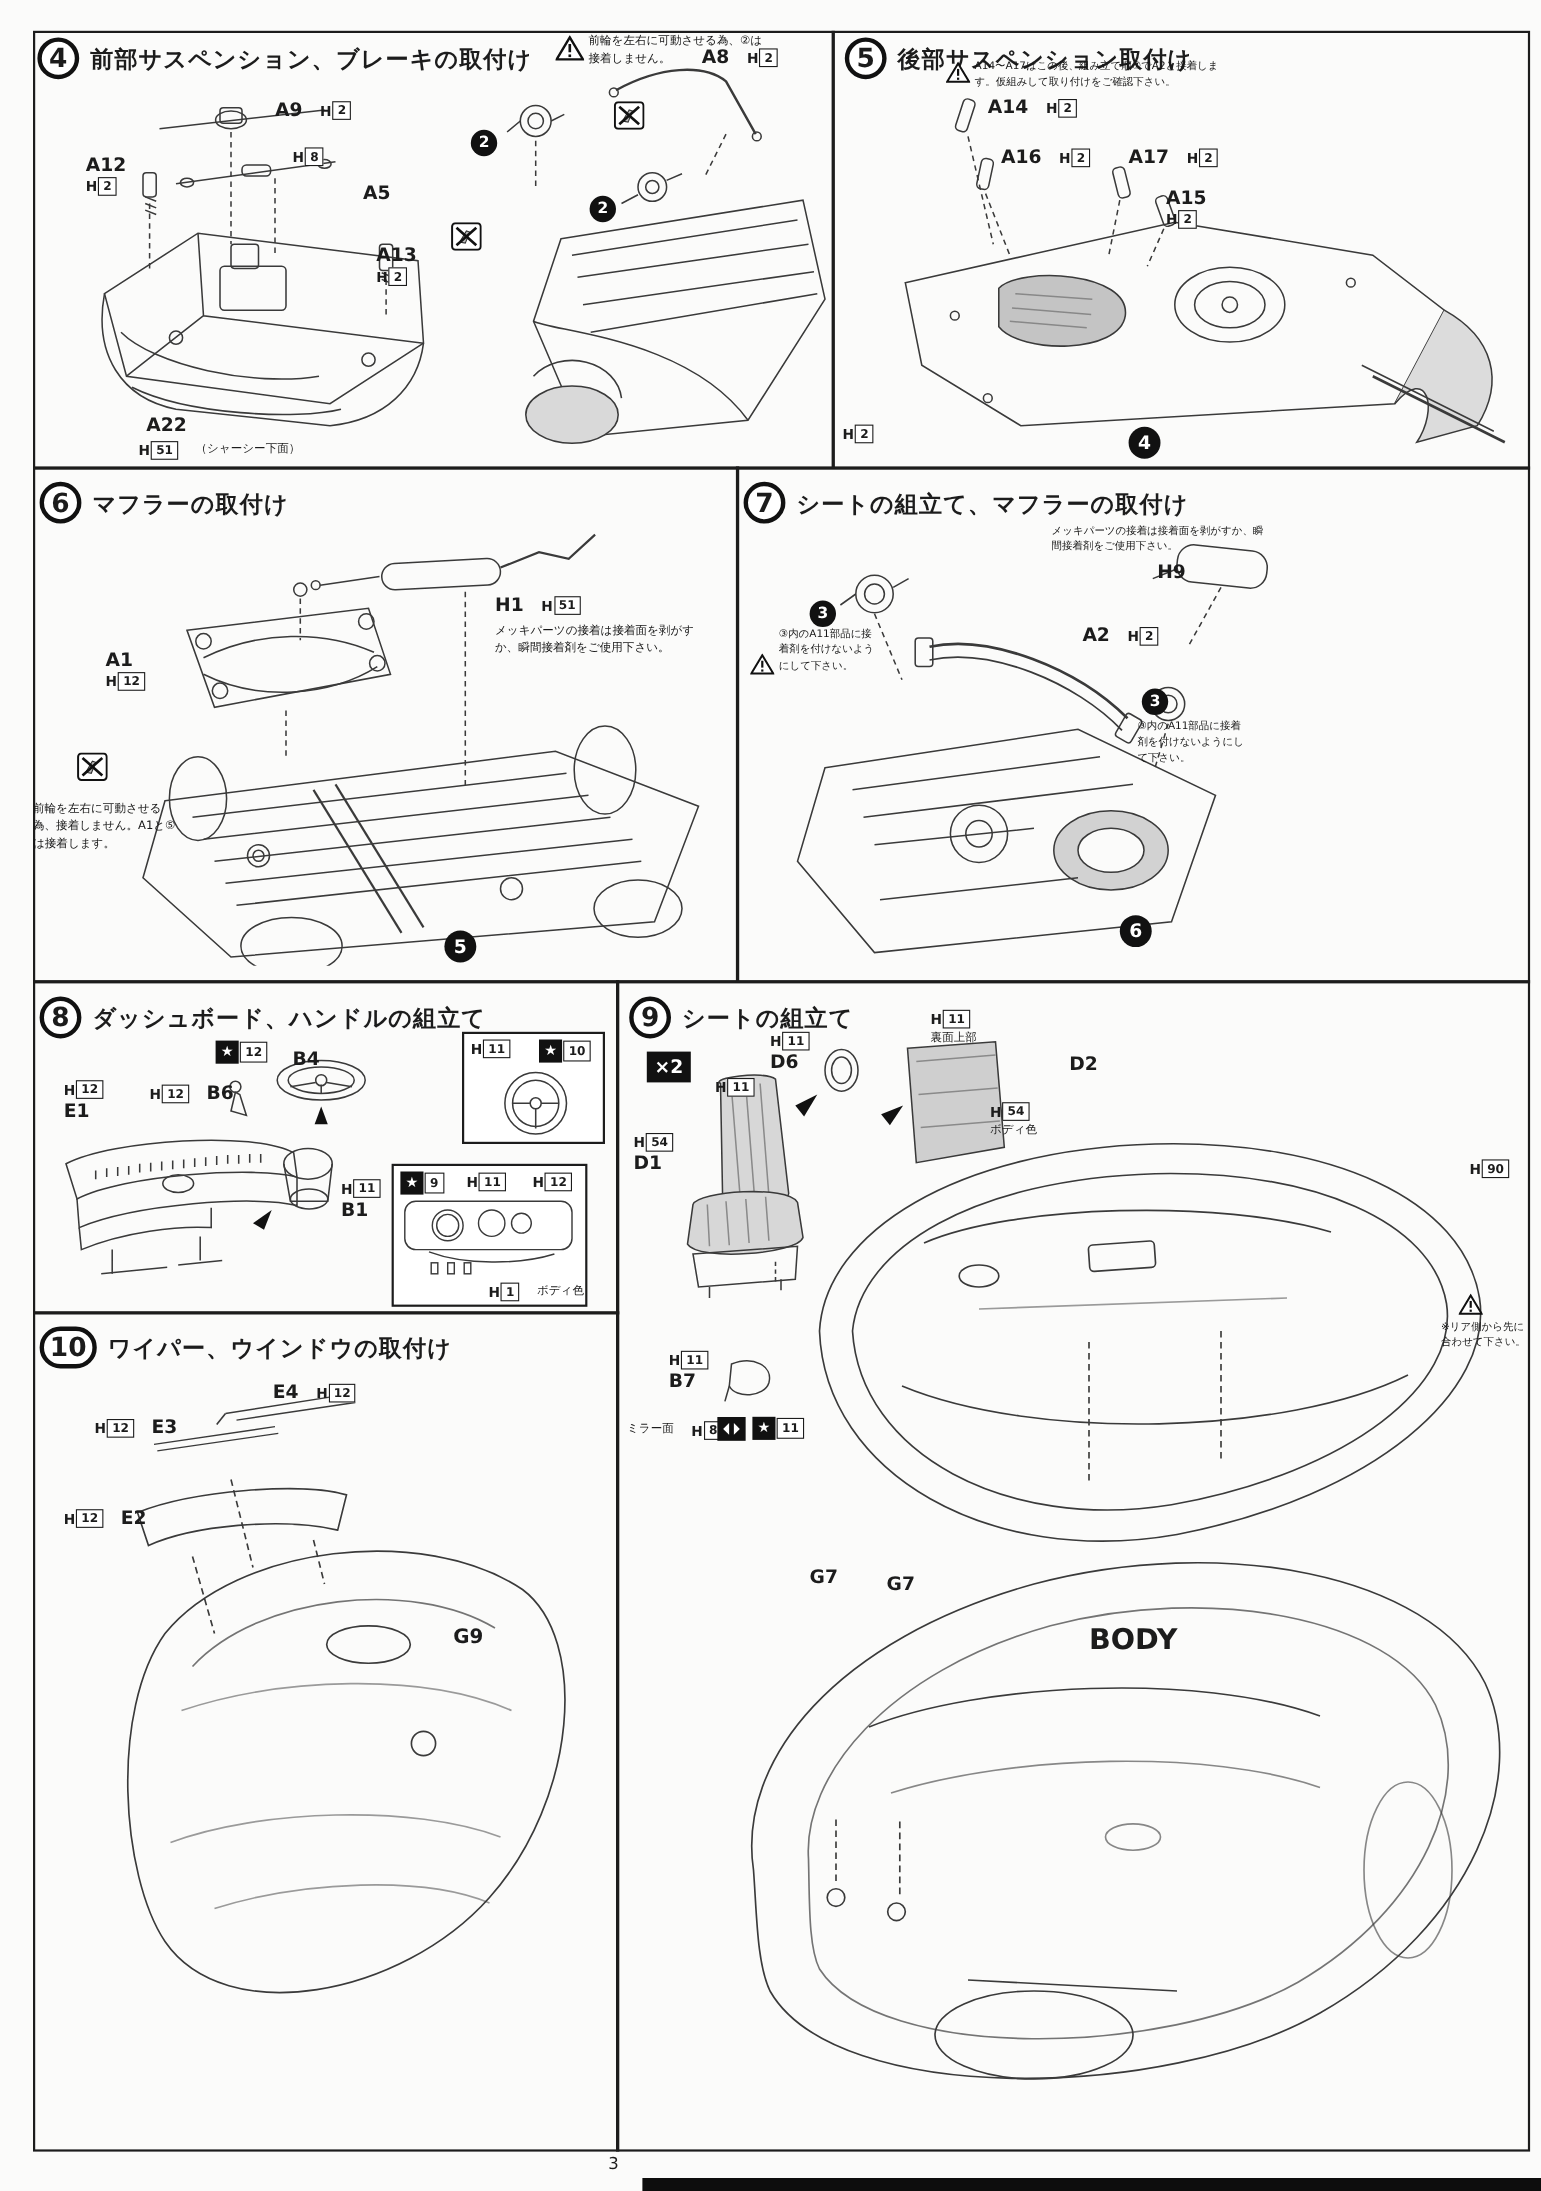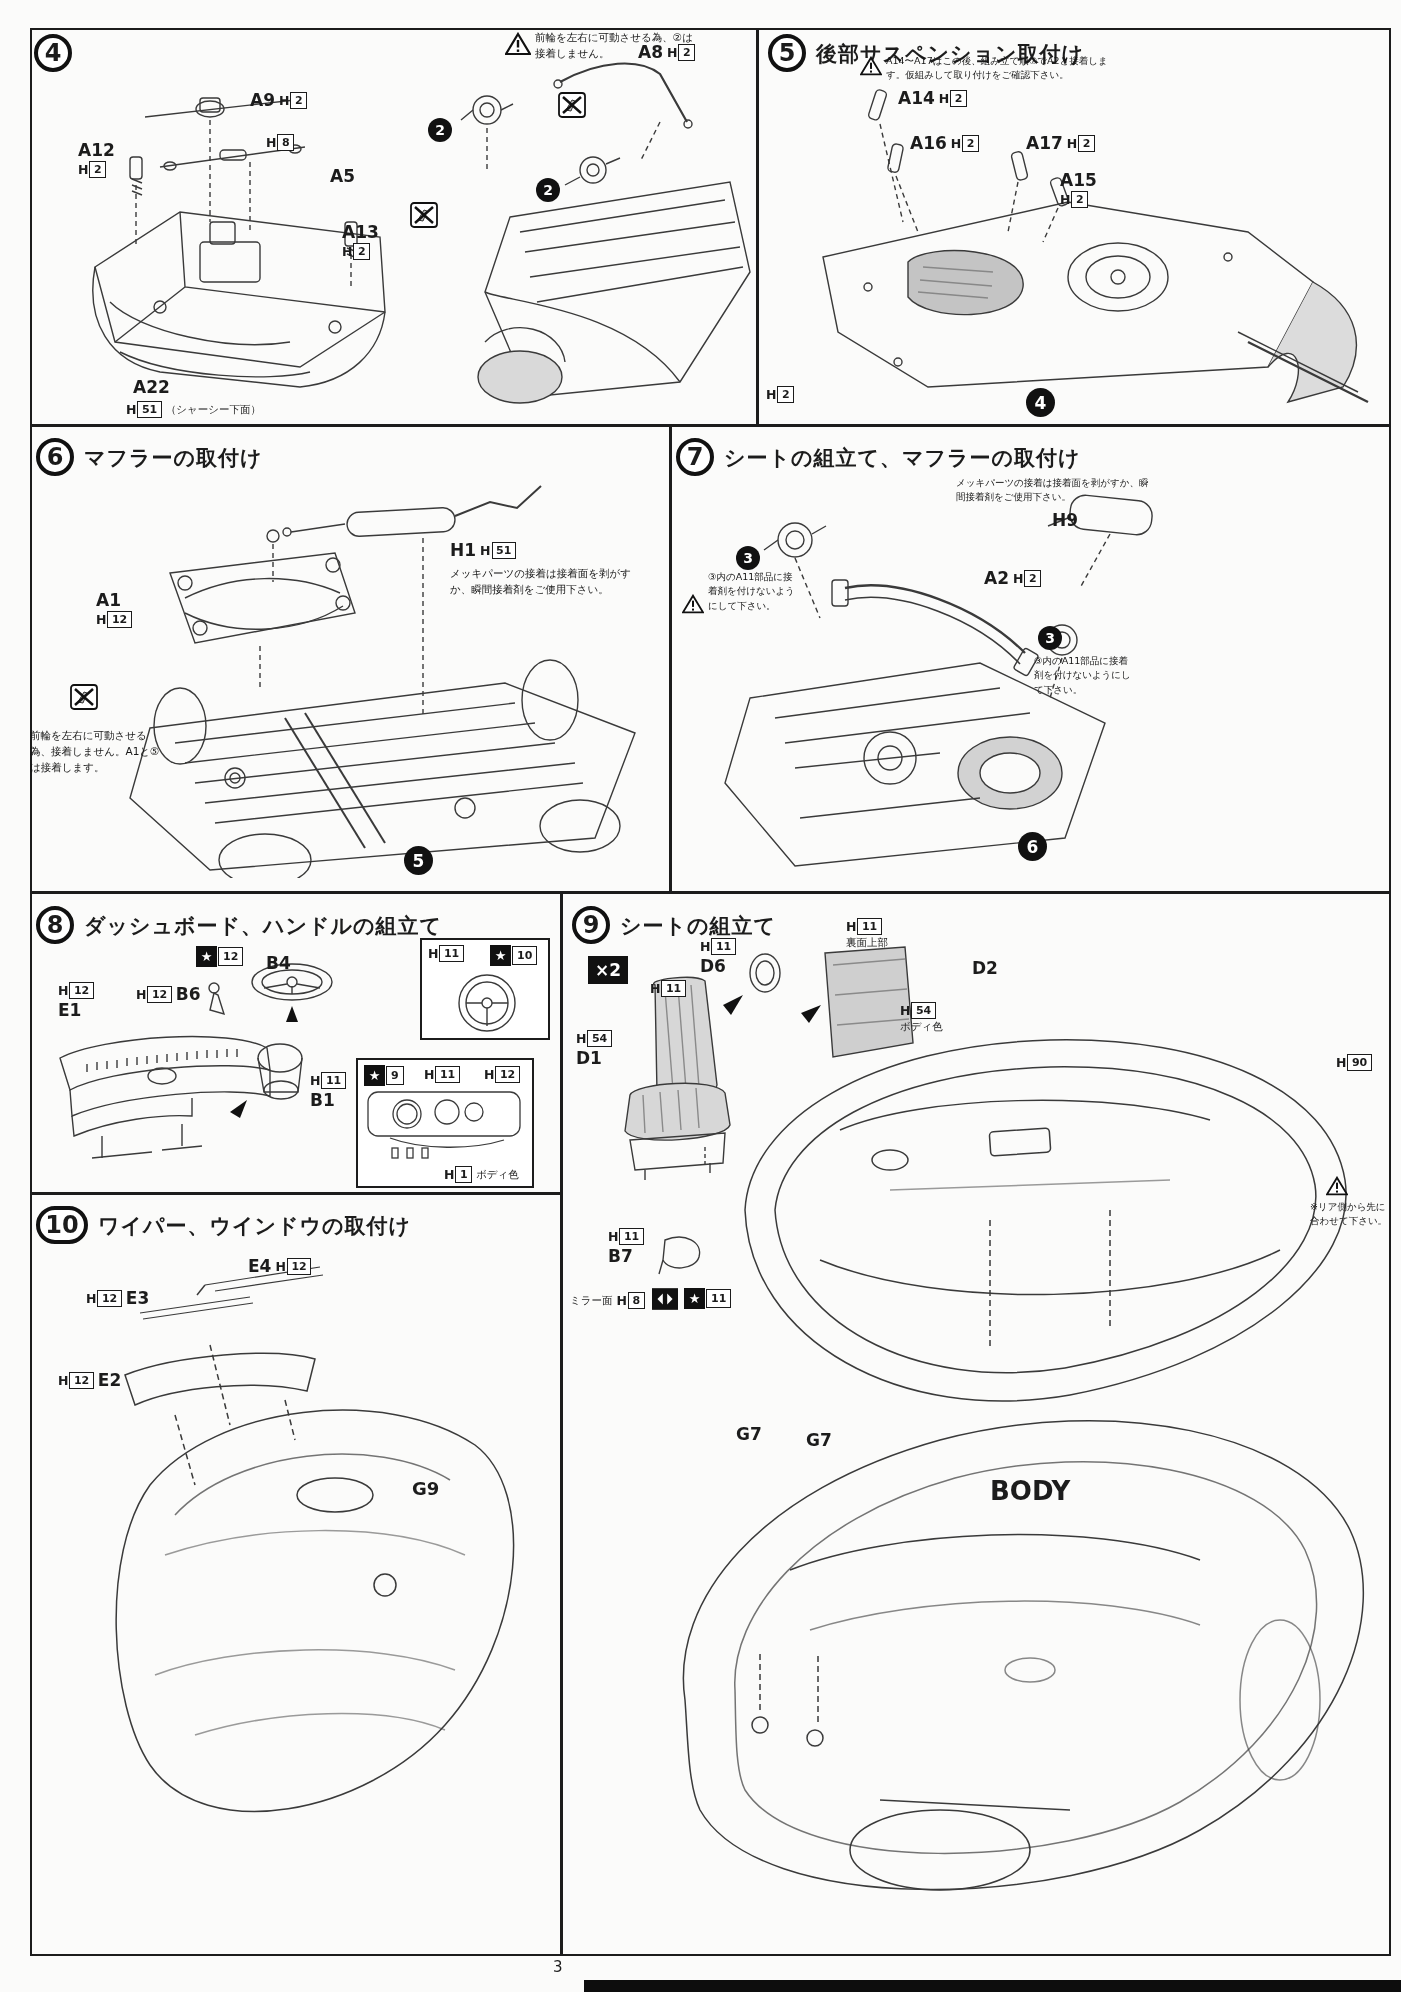--- a/index.html
+++ b/index.html
@@ -12,21 +12,21 @@
   .pborder { position:absolute; border:2.5px solid #1c1c1c; background:transparent; }
   .hline, .vline { position:absolute; background:#1c1c1c; }
   .step-circle {
     position:absolute; width:38px; height:38px; border:4px solid #111; border-radius:50%;
     background:#fff; display:flex; align-items:center; justify-content:center;
     font-weight:bold; font-size:24px; z-index:5;
   }
   .step-circle.wide { width:52px; border-radius:20px; }
   .title { position:absolute; font-weight:bold; font-size:21px; white-space:nowrap; letter-spacing:1px; z-index:5; }
   .plabel { position:absolute; font-weight:bold; font-size:17px; white-space:nowrap;
-    display:flex; align-items:center; gap:4px; z-index:6; }
+    display:flex; gap:16px; z-index:6; }
   .plabel.stack { flex-direction:column; align-items:flex-start; gap:1px; }
   .plabel .small { font-size:10.5px; font-weight:normal; }
   .pc { display:inline-flex; align-items:center; font-weight:bold; }
   .pc-h { font-size:12.5px; }
   .pc-box { border:1.6px solid #1c1c1c; background:#fff; font-size:11px; line-height:1;
     padding:2px 3.5px; margin-left:1px; }
   .stepref { position:absolute; width:24px; height:24px; background:#111; color:#fff;
     border-radius:50%; display:flex; align-items:center; justify-content:center;
     font-weight:bold; font-size:14px; z-index:6; }
   .stepref.lg { width:29px; height:29px; font-size:17px; }
@@ -54,20 +54,21 @@
   <div class="hline" style="left:30px;top:424px;width:1361px;height:2.5px"></div>
   <div class="hline" style="left:30px;top:891px;width:1361px;height:2.5px"></div>
   <div class="hline" style="left:30px;top:1192px;width:533px;height:2.5px"></div>
   <div class="vline" style="left:756px;top:28px;width:2.5px;height:398px"></div>
   <div class="vline" style="left:669px;top:424px;width:2.5px;height:469px"></div>
   <div class="vline" style="left:560px;top:891px;width:2.5px;height:1065px"></div>
 
   <div class="step-circle" style="left:34px;top:34px">
       <span>4</span>
     </div>
+  <div class="title" style="left:82px;top:40px">前部サスペンション、ブレーキの取付け</div>
 
   <svg class="warn" style="left:505px;top:32px" width="26" height="24" viewBox="0 0 26 24">
     <path d="M13 2 L25 22 H1 Z" fill="#fff" stroke="#111" stroke-width="2.2"></path>
     <rect x="11.8" y="8" width="2.4" height="7.5" fill="#111"></rect>
       <rect x="11.8" y="17.5" width="2.4" height="2.4" fill="#111"></rect>
   </svg>
   <div class="note" style="left:535px;top:30px;width:160px">前輪を左右に可動させる為、②は接着しません。</div>
 
   <svg class="illus" style="left:50px;top:72px" width="390" height="335" viewBox="0 0 390 335">
     <g stroke="#3a3a3a" fill="none" stroke-width="1.4">

